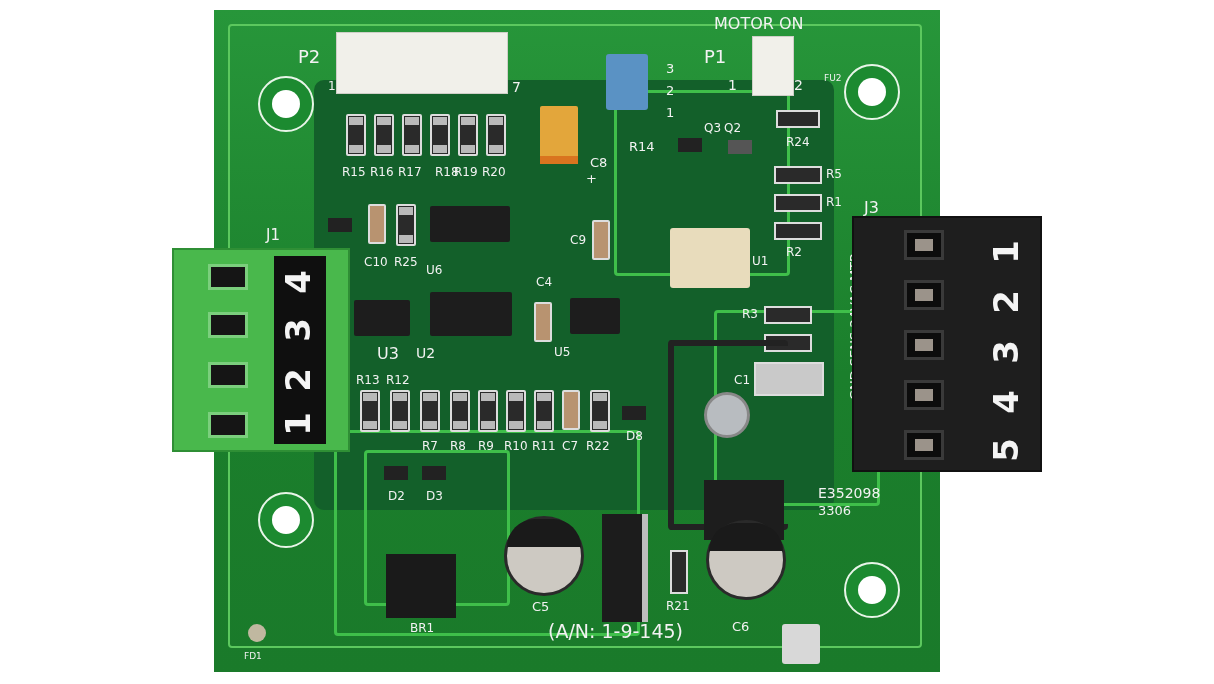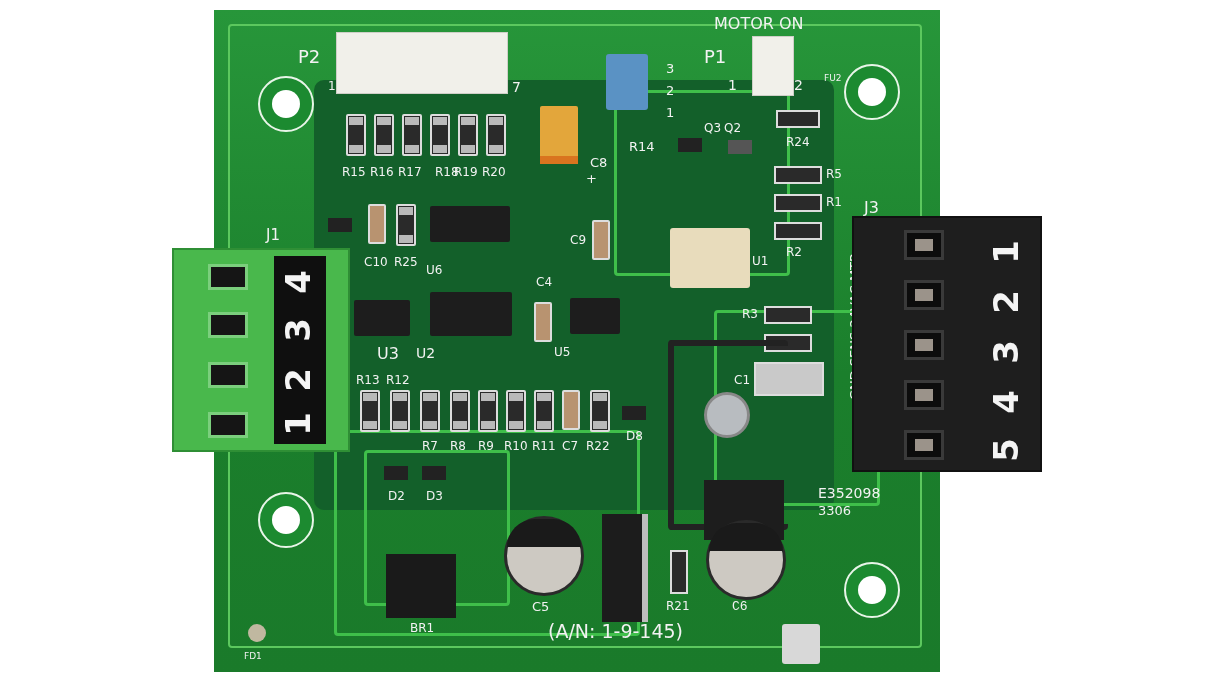--- a/index.html
+++ b/index.html
@@ -156,21 +156,21 @@
   <div class="sot" style="left:408px;top:396px;"></div>
   <div class="silk" style="left:412px;top:420px;font-size:12px;">D8</div>
   <div class="sot" style="left:170px;top:456px;"></div>
   <div class="silk" style="left:174px;top:480px;font-size:12px;">D2</div>
   <div class="sot" style="left:208px;top:456px;"></div>
   <div class="silk" style="left:212px;top:480px;font-size:12px;">D3</div>
 
   <div class="elcap" style="left:290px;top:506px;"></div>
   <div class="silk" style="left:318px;top:590px;font-size:13px;">C5</div>
   <div class="elcap" style="left:492px;top:510px;"></div>
-  <div class="silk" style="left:518px;top:590px;font-size:13px;font-family:Liberation Mono, monospace;">C6</div>
+  <div class="silk" style="left:518px;top:610px;font-size:13px;">C6</div>
 
   <div style="position:absolute;left:388px;top:504px;width:40px;height:108px;background:#1c1c1c;border-right:6px solid #bdbdbd;"></div>
   <div style="position:absolute;left:456px;top:540px;width:18px;height:44px;background:#2a2a2a;border:2px solid #ddd;box-sizing:border-box;"></div>
   <div class="silk" style="left:452px;top:590px;font-size:12px;">R21</div>
 
   <div style="position:absolute;left:172px;top:544px;width:70px;height:64px;background:#1a1a1a;"></div>
   <div class="silk" style="left:196px;top:612px;font-size:12px;">BR1</div>
 
   <div class="silk" style="left:334px;top:612px;font-size:19px;">(A/N: 1-9-145)</div>
   <div style="position:absolute;left:568px;top:614px;width:38px;height:40px;background:#d8d8d8;border-radius:3px;"></div>

